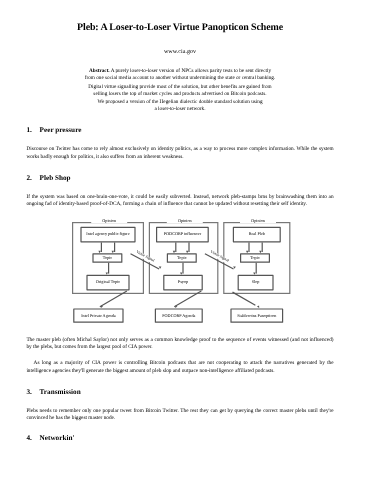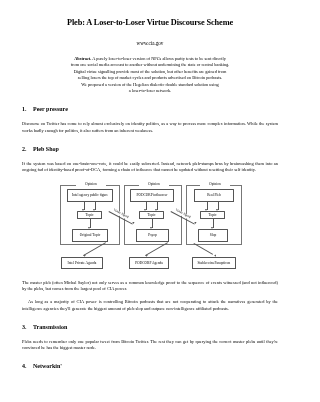--- a/index.html
+++ b/index.html
@@ -137,21 +137,21 @@
     border-right: 1.5px solid transparent;
     border-top: 2.4px solid #555;
     transform-origin: 50% 0;
   }
 </style>
 </head>
 <body>
 
 <div class="page">
 
-  <div class="title">Pleb: A Loser-to-Loser Virtue Discourse Scheme</div>
+  <div class="title">Pleb: A Loser-to-Loser Virtue Panopticon Scheme</div>
 
   <div class="url">www.cia.gov</div>
 
   <div class="abstract">
     <span class="lead">Abstract.</span>
     <span>A purely loser-to-loser version of  NPCs allows parity tests to be sent directly</span>
     <span class="abs-line">from one social media account to another without undermining the state or central banking.</span>
     <span class="abs-line">Digital virtue signalling provide most of the solution, but other benefits are gained from</span>
     <span class="abs-line">selling losers the top of market cycles and products advertised on Bitcoin podcasts.</span>
     <span class="abs-line">We proposed a version of the Hegelian dialectic double standard solution using</span>

